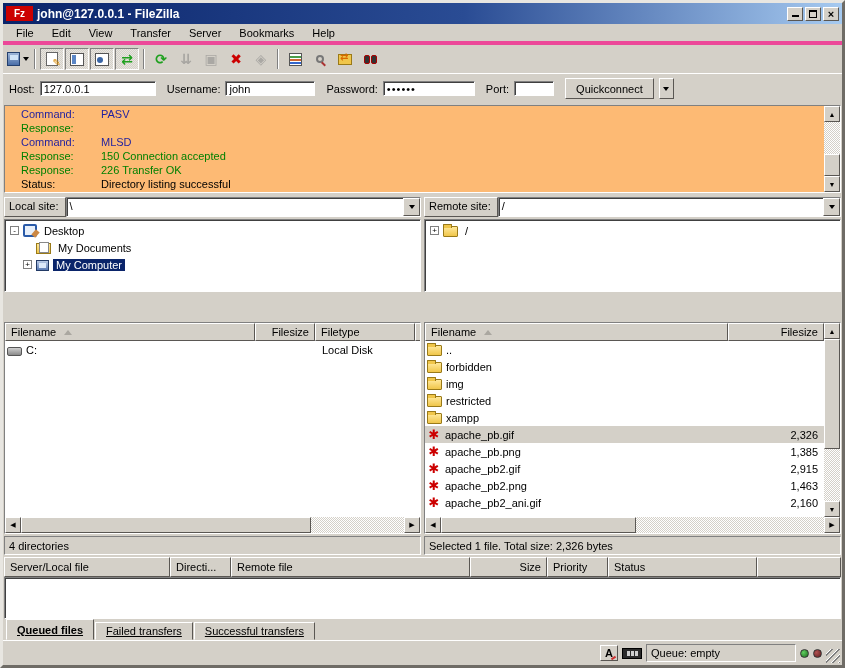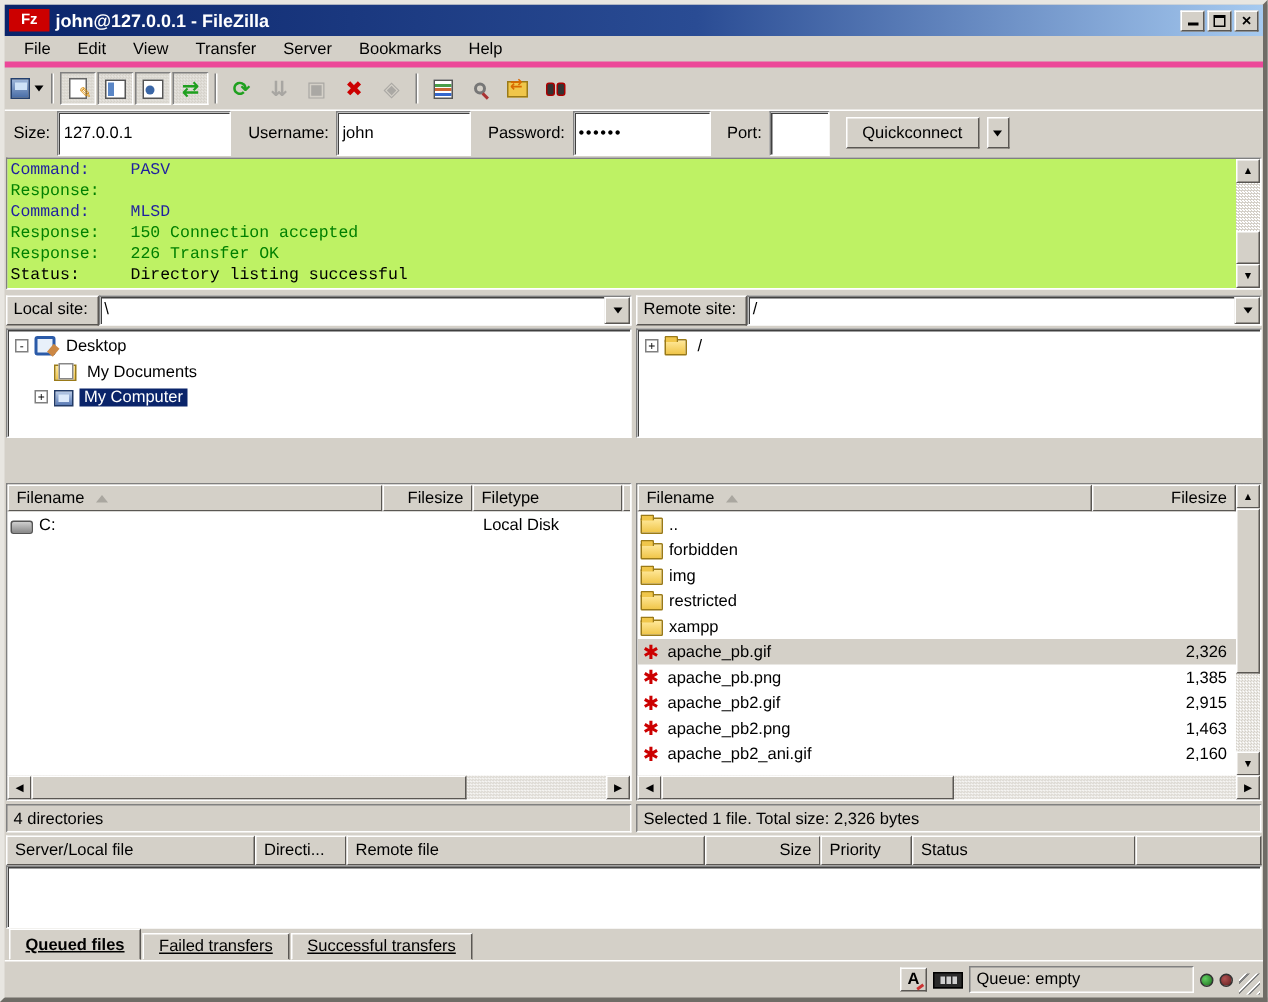--- a/index.html
+++ b/index.html
@@ -65,28 +65,28 @@
     background:#a33; transform:rotate(45deg); }
   .mini-binoc { display:flex; gap:1px; }
   .mini-binoc span { width:6px; height:9px; background:#333; border:1px solid #a00; border-radius:2px; }
   .mini-foldercmp { width:14px; height:11px; background:#f0c64a; border:1px solid #9a7a18; position:relative; }
   .mini-foldercmp::after { content:"⇄"; position:absolute; left:1px; top:-4px; color:#d96a00; font-size:10px; font-weight:bold; }
 
   
   .quickbar { height:30px; flex:0 0 30px; display:flex; align-items:center; padding:0 6px; gap:5px;
     border-top:1px solid #fff; }
   .qc-label { white-space:nowrap; }
-  .qc-input { height:30px; font-family:inherit; font-size:11px; padding:1px 3px;
+  .qc-input { height:15px; font-family:inherit; font-size:11px; padding:1px 3px;
     border:1px solid; border-color:#808080 #fff #fff #808080; box-shadow:inset 1px 1px 0 #404040; background:#fff; }
   .qc-btn { height:21px; padding:1px 10px; font-family:inherit; font-size:11px; }
   .qc-dd { width:15px; height:21px; display:flex; align-items:center; justify-content:center; }
 
   
   .logbox { flex:0 0 85px; margin:2px 1px 1px 1px; display:flex; }
-  .log-lines { flex:1; padding:1px 2px; overflow:hidden; background:#bef264; line-height:14px;font-family:Liberation Mono, monospace; }
+  .log-lines { flex:1; padding:1px 16px; overflow:hidden; background:#fdba74; line-height:14px; }
   .log-line { display:flex; white-space:nowrap; }
   .log-label { width:80px; flex:0 0 80px; }
   .t-command { color:#1f1fa0; }
   .t-response { color:#008000; }
   .t-status { color:#000; }
 
   
   .vscroll { width:16px; flex:0 0 16px; display:flex; flex-direction:column;
     background-image:conic-gradient(#fff 25%,#d4d0c8 0 50%,#fff 0 75%,#d4d0c8 0); background-size:2px 2px; }
   .hscroll { height:16px; flex:0 0 16px; display:flex;
@@ -256,21 +256,21 @@
     </div>
     <div class="tb-btn">
       <span class="mini-binoc">
           <span></span>
           <span></span>
         </span>
     </div>
   </div>
 
   <div class="quickbar">
-    <span class="qc-label">Size:</span>
+    <span class="qc-label">Host:</span>
     <input class="qc-input" style="width: 116px;" value="127.0.0.1">
     <span class="qc-label" style="margin-left:6px">Username:</span>
     <input class="qc-input" style="width: 90px;" value="john">
     <span class="qc-label" style="margin-left:6px">Password:</span>
     <input class="qc-input" style="width: 92px; letter-spacing: 1px;" value="••••••">
     <span class="qc-label" style="margin-left:6px">Port:</span>
     <input class="qc-input" style="width: 40px;" value="">
     <button class="qc-btn bvl-up" style="margin-left:6px">Quickconnect</button>
     <div class="qc-dd bvl-up">
         <span class="dd-arrow" style="margin:0"></span>

